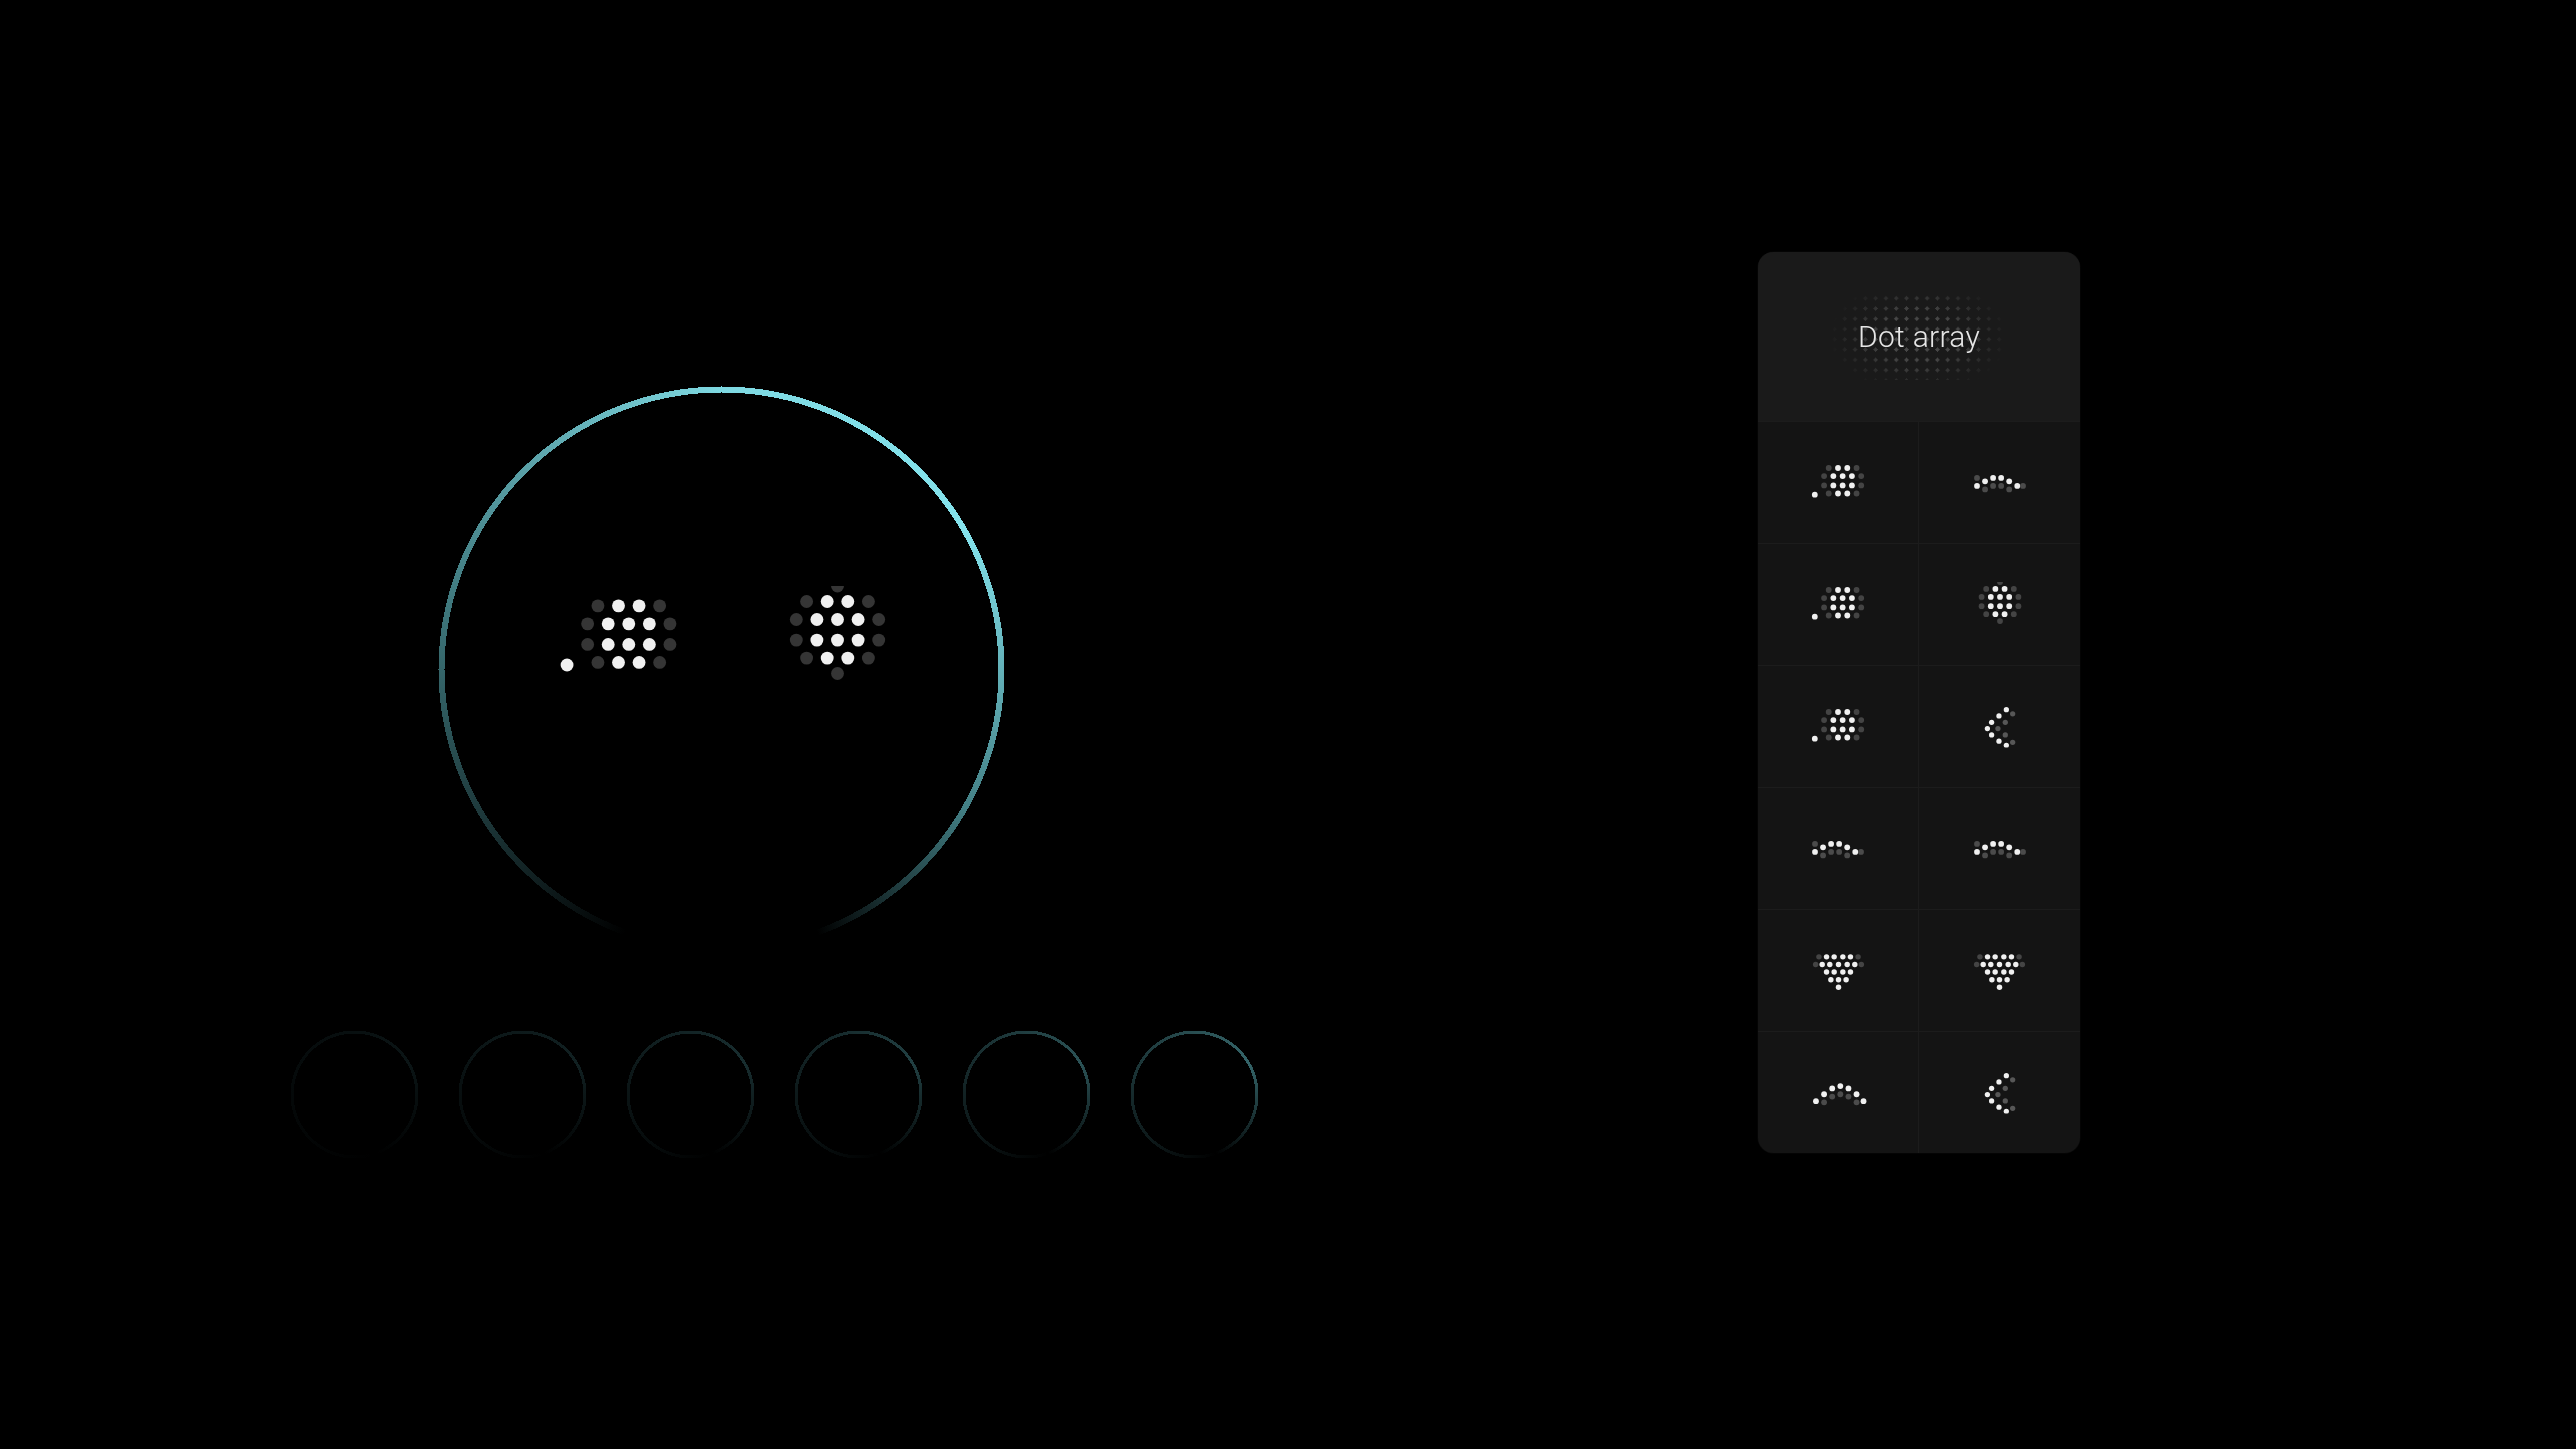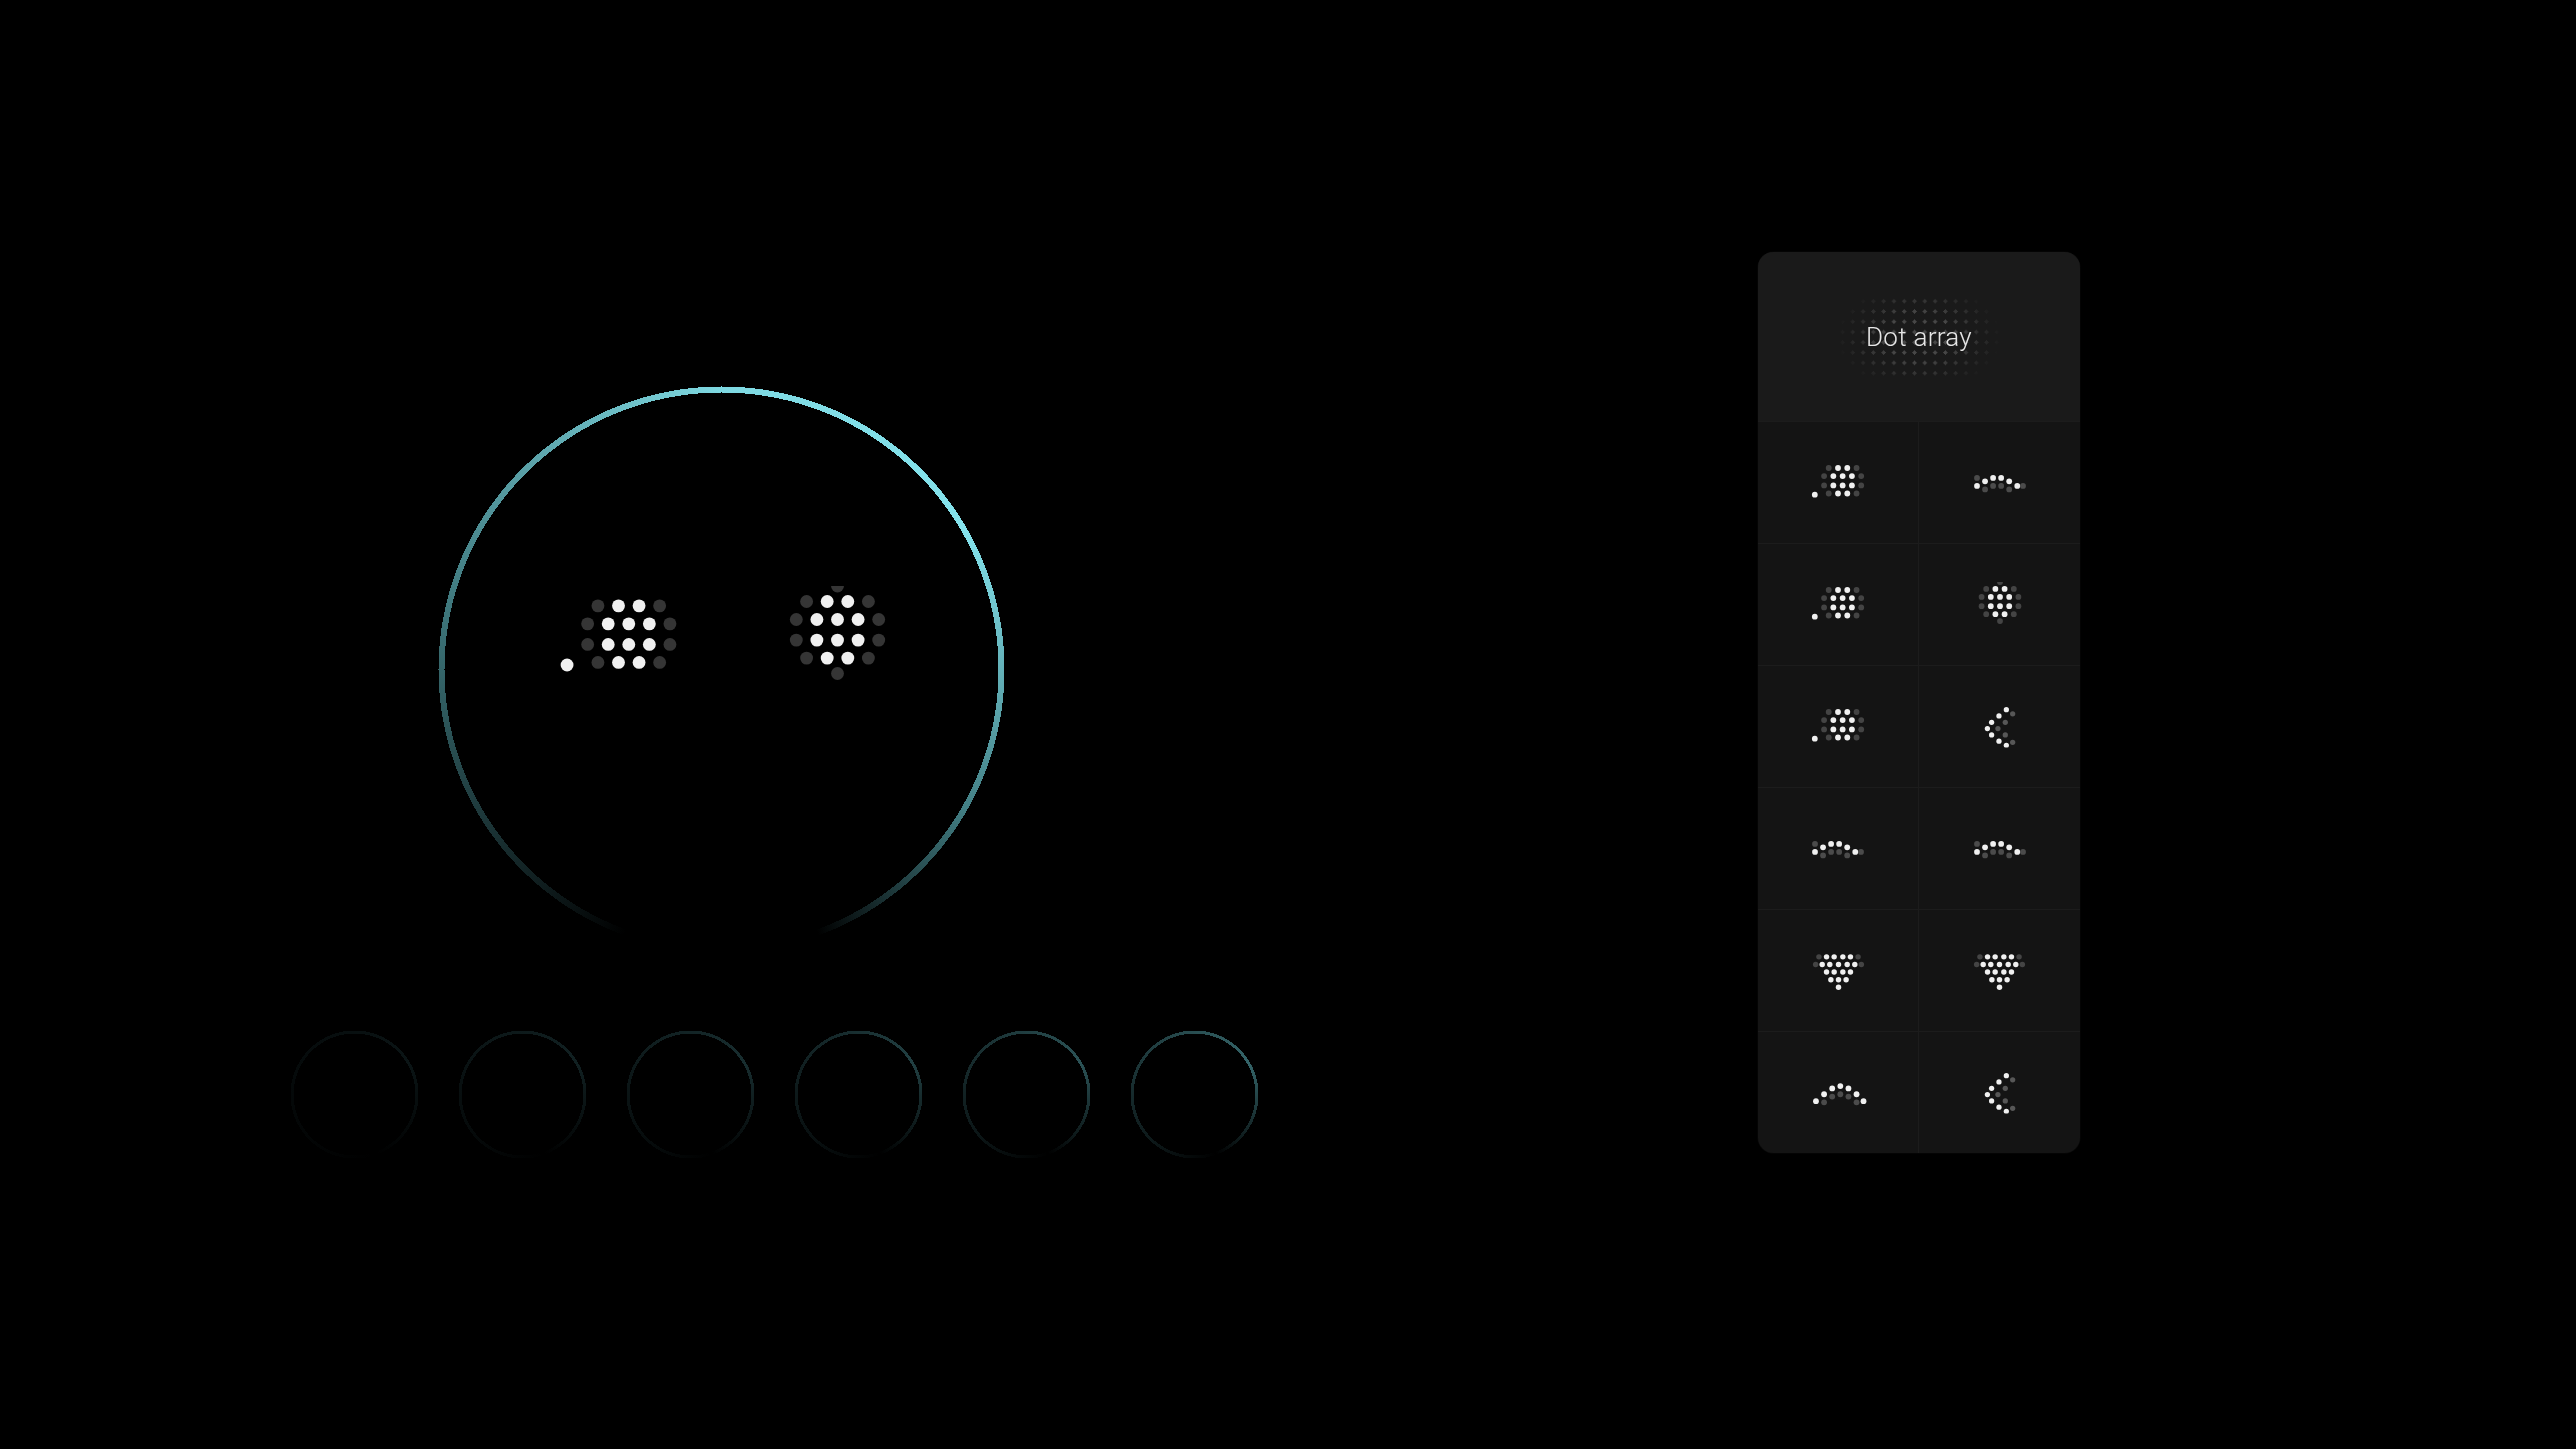--- a/index.html
+++ b/index.html
@@ -123,21 +123,21 @@
       position: absolute;
       inset: 0;
       background-image: radial-gradient(circle, rgba(255,255,255,0.20) 1.9px, transparent 1.9px);
       background-size: 10.3px 10.3px;
       -webkit-mask: radial-gradient(ellipse 60% 90% at 50% 50%, #000 30%, transparent 75%);
       mask: radial-gradient(ellipse 60% 90% at 50% 50%, #000 30%, transparent 75%);
     }
     .header-chip .label {
       position: relative;
       color: #e6e6e6;
-      font-size: 26px;
+      font-size: 30px;
       font-weight: 300;
       letter-spacing: 0.3px;
     }
 
     .grid {
       display: grid;
       grid-template-columns: 1fr 1fr;
     }
     .cell {
       height: 122px;

